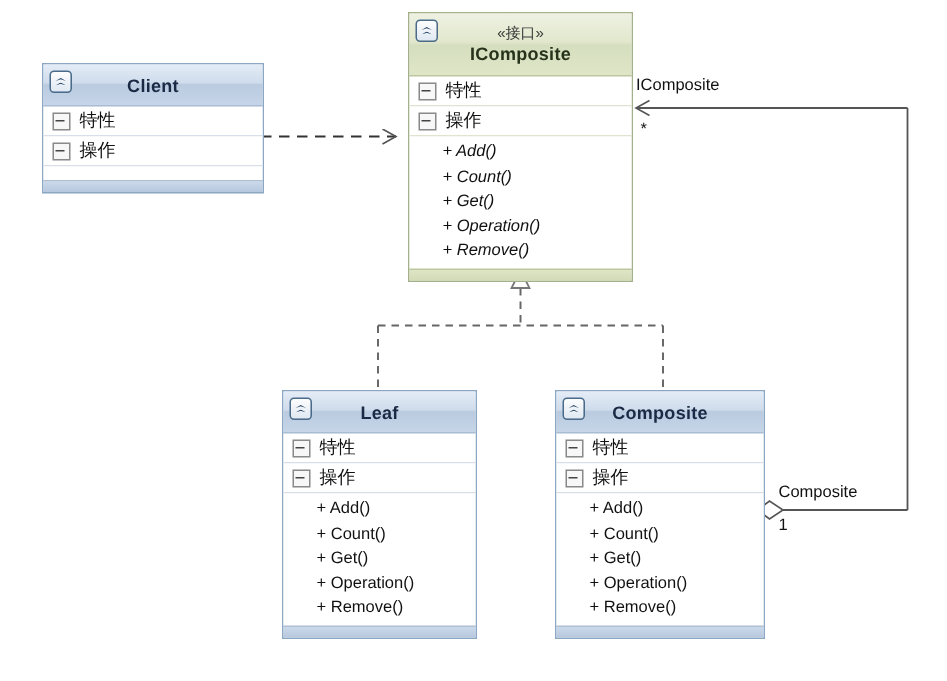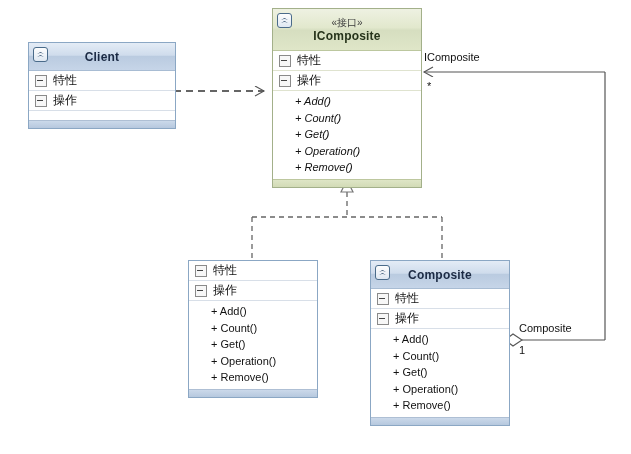--- a/index.html
+++ b/index.html
@@ -204,20 +204,26 @@
       <div class="mem">+ Add()</div>
       <div class="mem">+ Count()</div>
       <div class="mem">+ Get()</div>
       <div class="mem">+ Operation()</div>
       <div class="mem">+ Remove()</div>
     </div>
     <div class="foot"></div>
   </div>
 
   <div class="uml blue" style="left:188px;top:260px;width:130px;">
+    <div class="hdr">
+      <span class="collapse">
+          <span class="chev"></span>
+        </span>
+      <span class="cname">Leaf</span>
+    </div>
     <div class="comp">
       <span class="pm"></span>
       <span class="ctext">特性</span>
     </div>
     <div class="comp">
       <span class="pm"></span>
       <span class="ctext">操作</span>
     </div>
     <div class="members">
       <div class="mem">+ Add()</div>

